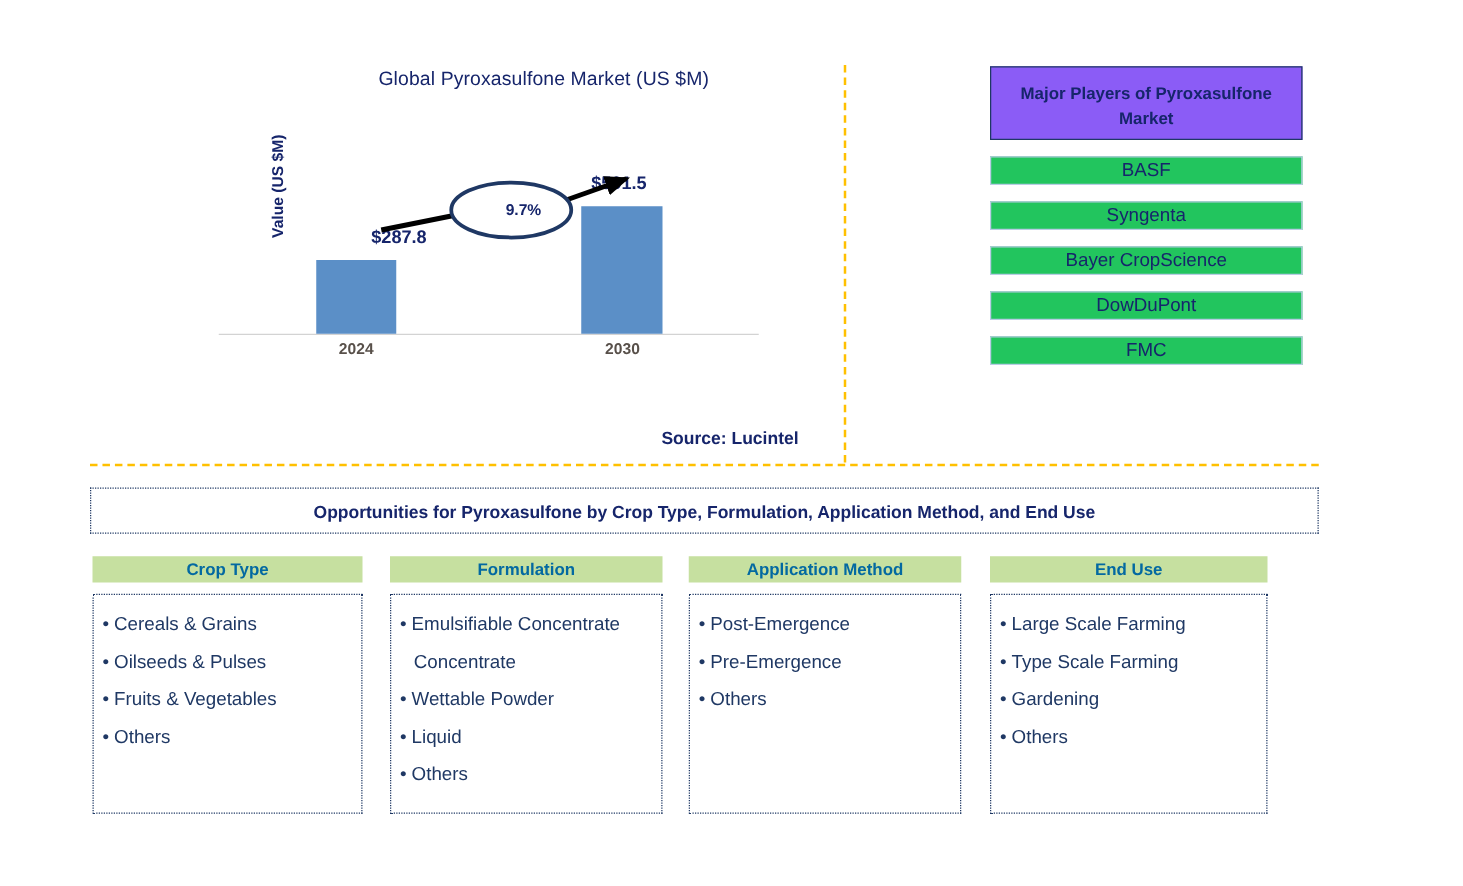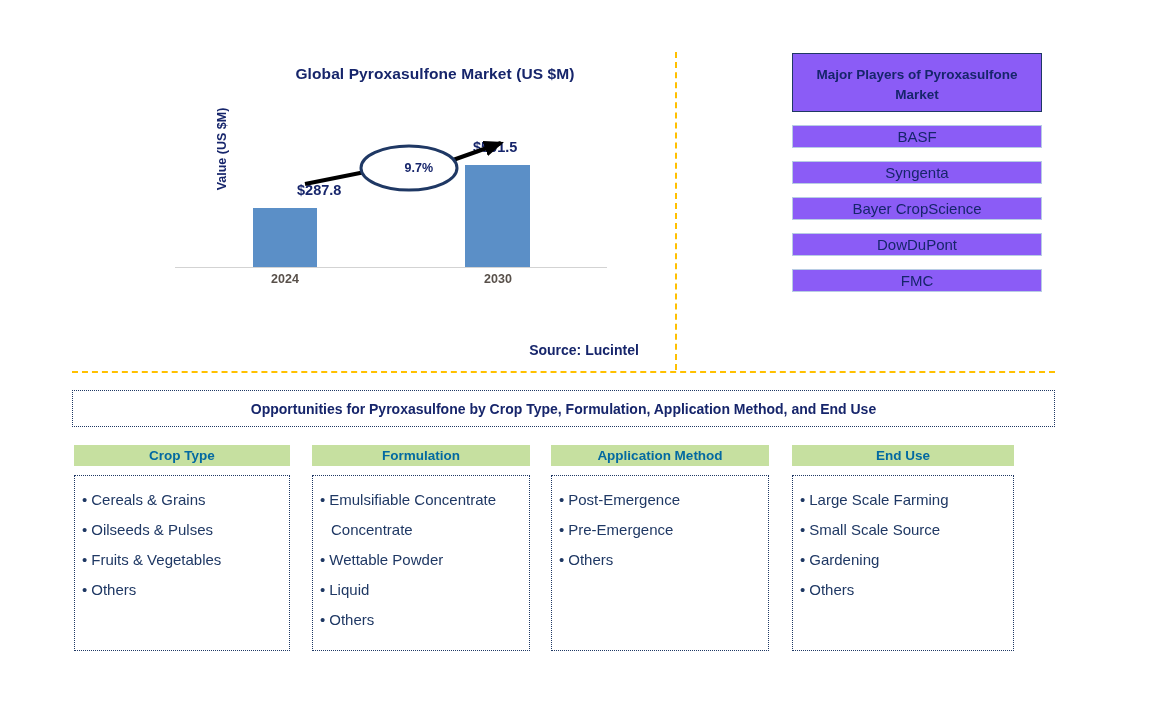--- a/index.html
+++ b/index.html
@@ -16,24 +16,23 @@
   }
 
   
   #chart-title {
     position: absolute;
     left: 180px;
     top: 55px;
     width: 510px;
     text-align: center;
     font-size: 15.5px;
-    font-weight: bold;
+    font-weight: normal;
     color: #16256B;
     letter-spacing: .1px;
-    margin-top: 10px;
   }
   #chart-area {
     position: absolute;
     left: 175px;
     top: 130px;
     width: 435px;
     height: 165px;
   }
   #y-axis-label {
     position: absolute;
@@ -146,21 +145,21 @@
     text-align: center;
     font-size: 13.5px;
     font-weight: bold;
     color: #16256B;
     line-height: 1.45;
     box-sizing: border-box;
     height: 59px;
   }
   .player-box {
     border: 1px solid #B8CCE4;
-    background: #8b5cf6;
+    background: #22c55e;
     margin-top: 13px;
     height: 23px;
     line-height: 22px;
     text-align: center;
     font-size: 15px;
     color: #16256B;
     box-sizing: border-box;
   }
   .player-box:first-of-type { margin-top: 29px; }
 
@@ -290,17 +289,17 @@
     <div class="col-item"><span class="bullet">•</span><span>Post-Emergence</span></div>
     <div class="col-item"><span class="bullet">•</span><span>Pre-Emergence</span></div>
     <div class="col-item"><span class="bullet">•</span><span>Others</span></div>
   </div>
 </div>
 
 <div class="col" id="col-end">
   <div class="col-header">End Use</div>
   <div class="col-body">
     <div class="col-item"><span class="bullet">•</span><span>Large Scale Farming</span></div>
-    <div class="col-item"><span class="bullet">•</span><span>Small Scale Source</span></div>
+    <div class="col-item"><span class="bullet">•</span><span>Type Scale Farming</span></div>
     <div class="col-item"><span class="bullet">•</span><span>Gardening</span></div>
     <div class="col-item"><span class="bullet">•</span><span>Others</span></div>
   </div>
 </div>
 
 </body></html>

